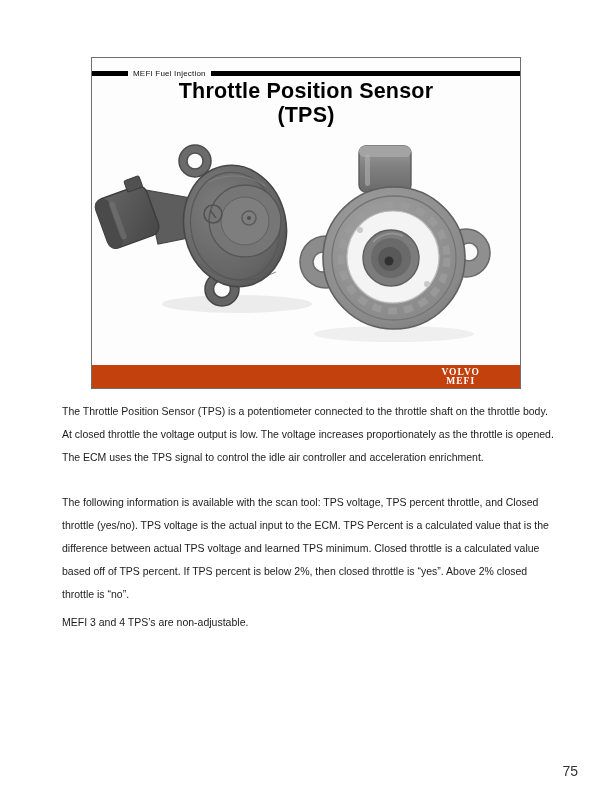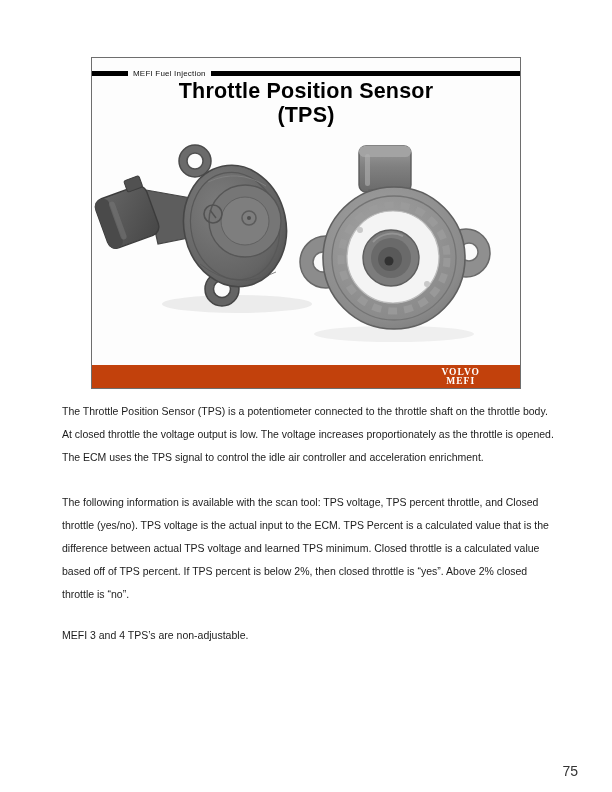--- a/index.html
+++ b/index.html
@@ -88,21 +88,21 @@
     position: absolute;
     left: 62px; top: 400px;
     width: 497px;
   }
   .body-copy p {
     margin: 0 0 22px 0;
     font-size: 10.5px;
     line-height: 23px;
     color: #1b1b1b;
   }
-  .body-copy p.tight { margin-bottom: 18px; }
+  .body-copy p.tight { margin-bottom: 5px; }
   .body-copy p.last { margin-bottom: 0; }
 
   .page-number {
     position: absolute;
     top: 763px; right: 34px;
     font-size: 14px;
     color: #333;
   }
 </style>
 </head>

